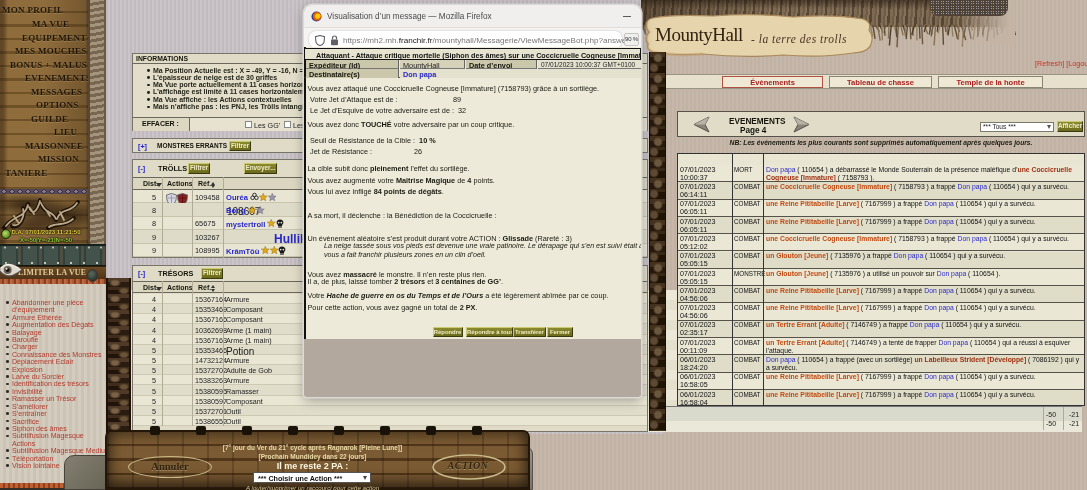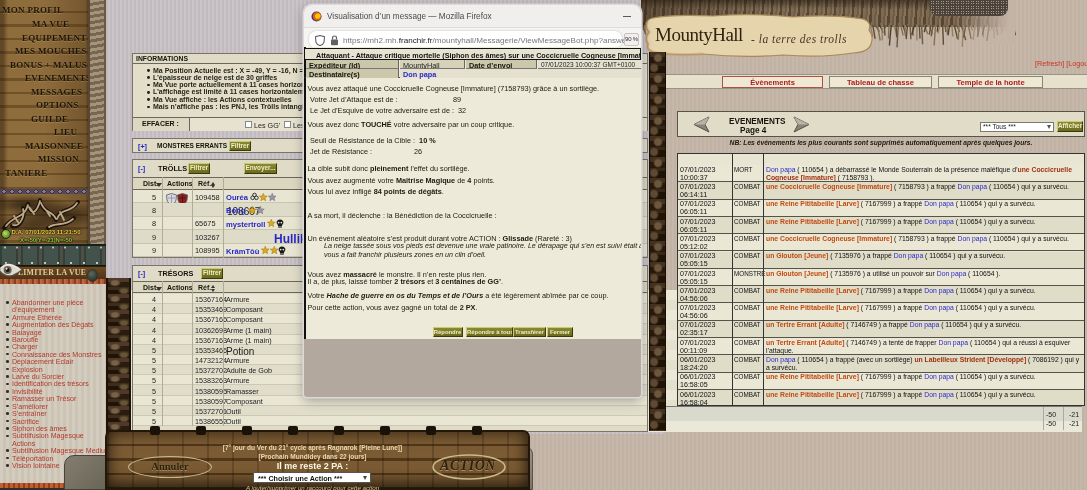--- a/index.html
+++ b/index.html
@@ -599,21 +599,21 @@
 <div class="abs" style="left:334px;top:426px;width:10px;height:9px;background:#191209;border-radius:2px;"></div>
 <div class="abs" style="left:380px;top:426px;width:10px;height:9px;background:#191209;border-radius:2px;"></div>
 <div class="abs" style="left:426px;top:426px;width:10px;height:9px;background:#191209;border-radius:2px;"></div>
 <div class="abs" style="left:472px;top:426px;width:10px;height:9px;background:#191209;border-radius:2px;"></div>
 <div class="abs" style="left:160px;top:443.5px;width:305px;text-align:center;font-size:6.5px;font-weight:bold;color:#ead9a8;">[7° jour du Ver du 21° cycle après Ragnarok [Pleine Lune]]</div>
 <div class="abs" style="left:160px;top:452.5px;width:305px;text-align:center;font-size:6.5px;font-weight:bold;color:#ead9a8;">[Prochain Mundidey dans 22 jours]</div>
 <div class="abs" style="left:160px;top:461px;width:305px;text-align:center;font-size:9px;font-weight:bold;color:#fdf6e0;">Il me reste 2 PA :</div>
 <div class="abs" style="left:253px;top:471.5px;width:118px;height:11.5px;background:#fff;border:1px solid #555;font-size:7.2px;font-weight:bold;color:#111;padding:1.5px 0 0 4px;">*** Choisir une Action ***<span class="abs" style="right:3px;top:3.5px;width:0;height:0;border:2.6px solid transparent;border-top:4px solid #444;"></span></div>
 <div class="abs" style="left:160px;top:484px;width:305px;text-align:center;font-size:6.2px;font-style:italic;color:#dcc896;">A jouter/supprimer un raccourci pour cette action</div>
 <div class="abs" style="left:128px;top:456px;width:84px;height:22px;border:1.5px solid #caba8a;border-radius:50%;text-align:center;line-height:20px;font-size:10.5px;color:#2e2310;font-family:'Liberation Serif',serif;font-weight:bold;text-shadow:0 1px 0 rgba(230,210,160,.4);">Annuler</div>
-<div class="abs" style="left:436px;top:455px;width:64px;height:23px;text-align:center;line-height:22px;font-size:14px;font-style:italic;font-weight:bold;color:#2e2310;font-family:'Liberation Serif',serif;letter-spacing:.5px;text-shadow:0 1px 0 rgba(230,210,160,.45);">ACTION</div>
+<div class="abs" style="left:436px;top:455px;width:64px;height:23px;text-align:center;line-height:22px;font-size:10px;font-style:italic;font-weight:bold;color:#2e2310;font-family:'Liberation Serif',serif;letter-spacing:.5px;text-shadow:0 1px 0 rgba(230,210,160,.45);">ACTION</div>
 <svg class="abs" style="left:430px;top:452px;" width="78" height="30" viewBox="0 0 78 30">
     <ellipse cx="39" cy="15" rx="36" ry="12" fill="none" stroke="#caba8a" stroke-width="1.6"></ellipse>
   </svg>
 <div class="abs" style="left:304px;top:5px;width:337px;height:392px;border-radius:8px 8px 3px 3px;background:#b3a89e;box-shadow:0 0 0 1.6px #dcdad8,0 3px 12px rgba(0,0,0,.35);overflow:hidden;">
 <div class="abs" style="left:0;top:0;width:337px;height:23px;background:#f1efee;border-bottom:1px solid #dfdcda;"></div>
 <svg class="abs" style="left:7px;top:6px;" width="11" height="11" viewBox="0 0 24 24">
       <circle cx="12" cy="12" r="11" fill="#2b3a8f"></circle>
       <path d="M21 7 C19 3.5 15.5 1.5 12 2 C8 2.5 5.5 5 4.5 8 C3 12.5 4.5 17.5 9 20 C14 22.5 20 20 21.8 14.5 C22.5 12 22 9 21 7 Z" fill="#e66000"></path>
       <path d="M20.5 8.5 C19 6 16 4.8 13.2 5.6 C10 6.5 8.3 9.4 8.8 12.4 C9.3 15.2 11.8 17.2 14.6 17 C17.8 16.8 20.2 14.4 20.8 11.6 C21 10.5 20.9 9.4 20.5 8.5 Z" fill="#ffcb00"></path>
     </svg>

